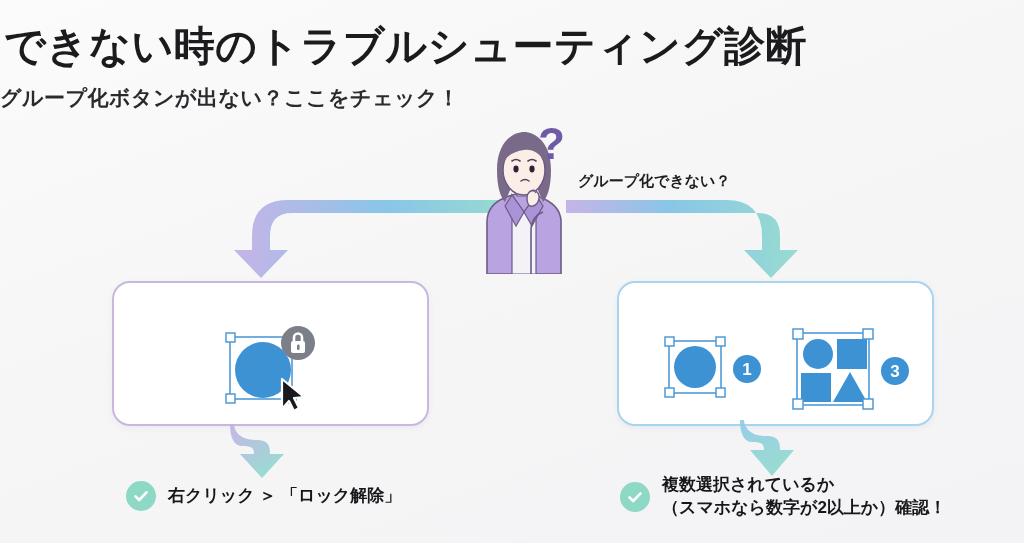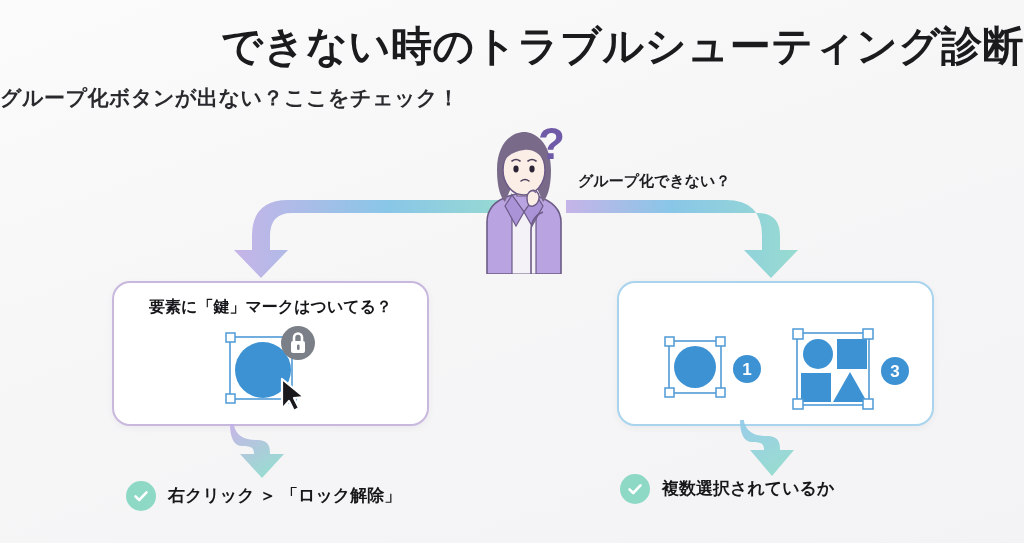--- a/index.html
+++ b/index.html
@@ -8,21 +8,21 @@
     background:#f7f7f8;
     font-family:"Liberation Sans","DejaVu Sans",sans-serif;
     position:relative;
   }
   .stage{position:absolute;inset:0;
     background:linear-gradient(160deg,#fbfbfc 0%,#f6f6f7 45%,#f3f3f5 100%);
   }
 
   
   .title{
-    position:absolute;left:4px;right:0;top:24px;text-align:right;
+    position:absolute;left:4px;right:0;top:24px;text-align:left;
     font-size:41px;font-weight:bold;color:#1b1b1d;
     letter-spacing:.5px;line-height:1.1;
     white-space:nowrap;
   }
   .subtitle{
     position:absolute;left:0;right:0;top:84px;
     font-size:21px;font-weight:bold;color:#2a2a2e;
     letter-spacing:.5px;white-space:nowrap;
   }
 
@@ -135,21 +135,20 @@
 
     <path d="M60 148 V104 C60 94 66 88 72 86" stroke="#6c5b86" stroke-width="1.6" fill="none"></path>
     <path d="M56 72 C56 66 62 62 66 66 C70 70 68 78 62 80 C58 81 56 78 56 72 Z" fill="#fbeee6" stroke="#6c5b86" stroke-width="1.4"></path>
     <path d="M58 66 Q62 63 65 67" stroke="#6c5b86" stroke-width="1.1" fill="none"></path>
   </svg>
   <div class="qmark">?</div>
 
   <div class="branch-label">グループ化できない？</div>
 
   <div class="card card-left">
-    <div class="card-title">要素に「鍵」マークはついてる？</div>
     <svg class="art-lock" viewBox="0 0 110 92">
 
       <rect x="8" y="12" width="62" height="62" fill="none" stroke="#4f9ad6" stroke-width="1.6"></rect>
 
       <circle cx="41" cy="45" r="28" fill="#3d92d4"></circle>
 
       <rect x="4" y="8" width="9" height="9" fill="#ffffff" stroke="#4f9ad6" stroke-width="1.5"></rect>
       <rect x="65" y="8" width="9" height="9" fill="#ffffff" stroke="#4f9ad6" stroke-width="1.5"></rect>
       <rect x="4" y="69" width="9" height="9" fill="#ffffff" stroke="#4f9ad6" stroke-width="1.5"></rect>
       <rect x="65" y="69" width="9" height="9" fill="#ffffff" stroke="#4f9ad6" stroke-width="1.5"></rect>
@@ -221,16 +220,17 @@
   </div>
 
   <div class="conclusion concl-right">
     <span class="check">
       <svg width="18" height="18" viewBox="0 0 18 18">
         <path d="M3.5 9.3 L7.2 13 L14.5 5.4" fill="none" stroke="#ffffff" stroke-width="2.6" stroke-linecap="round" stroke-linejoin="round"></path>
       </svg>
     </span>
     <span class="concl-text">
       <span>複数選択されているか</span>
+      <span class="l2">（スマホなら数字が2以上か）確認！</span>
     </span>
   </div>
 
 </div>
 
 </body></html>

